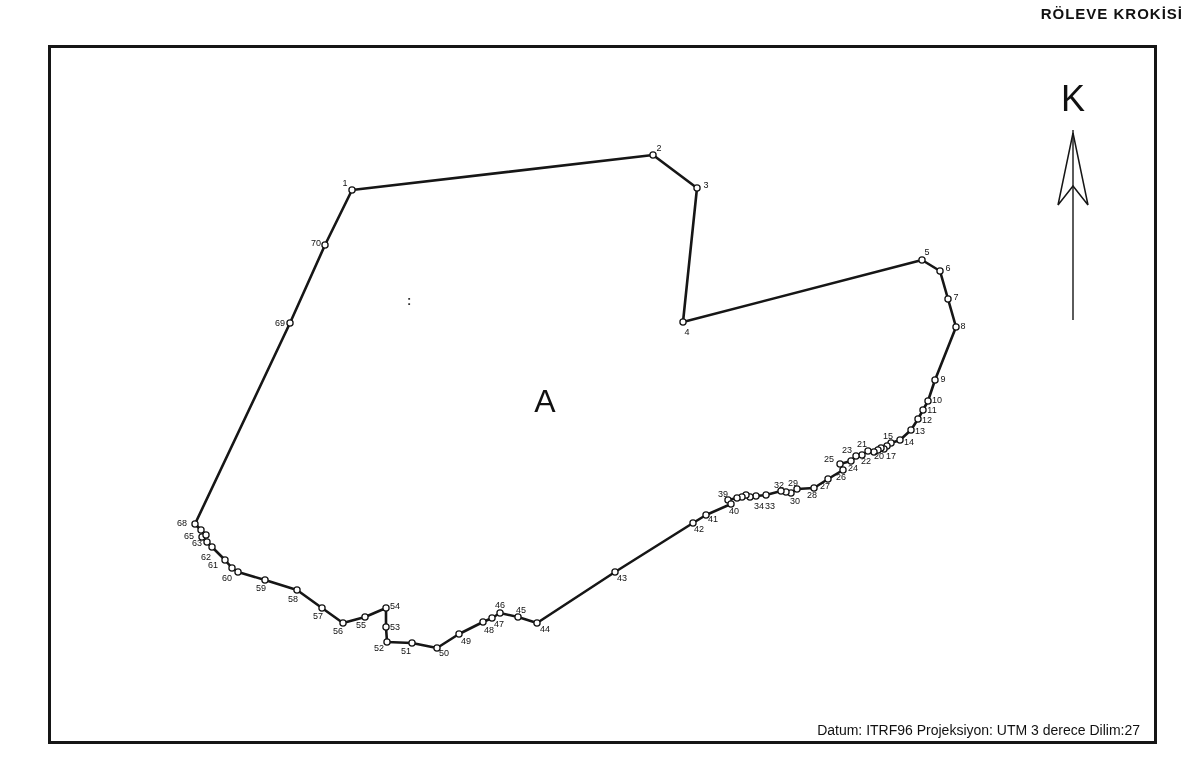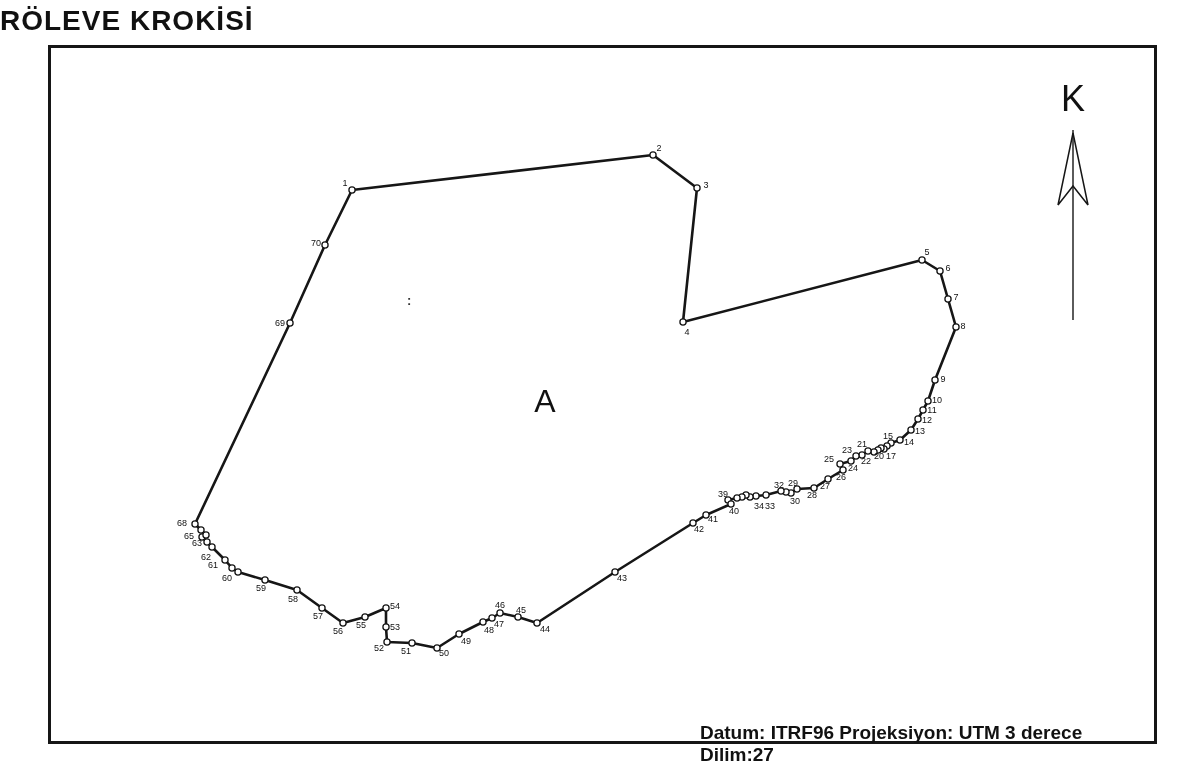--- a/index.html
+++ b/index.html
@@ -1,28 +1,28 @@
 <!DOCTYPE html>
 <html><head>
 <meta charset="utf-8">
 <style>
   html,body{margin:0;padding:0;background:#ffffff;}
   body{width:1183px;height:767px;position:relative;overflow:hidden;
        font-family:"Liberation Sans",sans-serif;color:#111;}
-  .title{position:absolute;left:0;top:5px;width:100%;text-align:left;
-         font-size:28px;font-weight:600;letter-spacing:1px;}
+  .title{position:absolute;left:0;top:5px;width:100%;text-align:right;
+         font-size:15px;font-weight:600;letter-spacing:1px;}
   .frame{position:absolute;left:48px;top:45px;width:1109px;height:699px;
          border:3px solid #161616;box-sizing:border-box;background:#fff;}
   .canvas{position:absolute;left:0;top:0;width:1183px;height:767px;}
   .north-label{position:absolute;left:1048px;top:78px;width:50px;text-align:center;
          font-size:36px;font-weight:500;}
   .area-label{position:absolute;left:515px;top:383px;width:60px;text-align:center;
          font-size:32px;font-weight:400;}
-  .footer{position:absolute;left:700px;top:722px;width:440px;text-align:left;
-         font-size:19px;font-weight:700;}
+  .footer{position:absolute;left:700px;top:722px;width:440px;text-align:right;
+         font-size:14px;font-weight:400;}
   .artifact{position:absolute;left:407px;top:293px;font-size:13px;font-weight:700;color:#333;}
   svg text.vlabel{font-family:"Liberation Sans",sans-serif;font-size:9px;fill:#111;}
 </style>
 </head>
 <body>
 
 <div class="title">RÖLEVE KROKİSİ</div>
 
 <div class="frame"></div>
 

